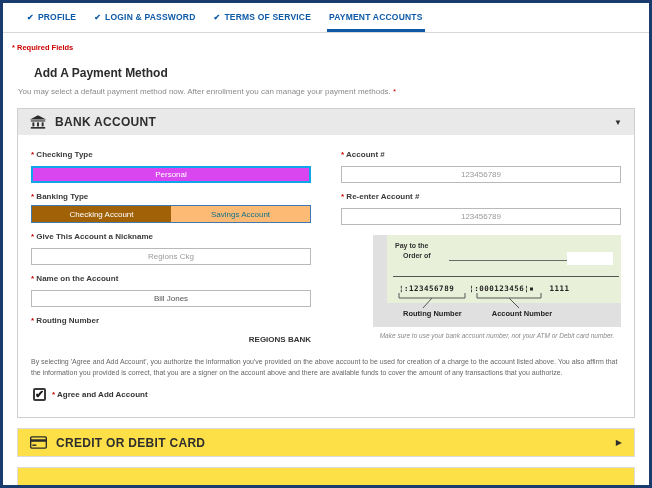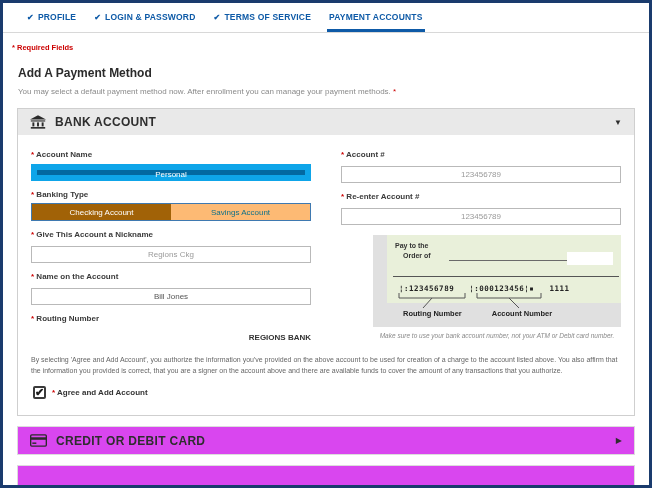--- a/index.html
+++ b/index.html
@@ -13,38 +13,38 @@
   }
   
   .tabbar { display:flex; align-items:flex-end; padding-left:22px; border-bottom:1px solid #d8d8d8; background:#fff; }
   .tab { display:flex; align-items:center; gap:4px; padding:9px 2px 7px; margin-right:14px;
          font-size:8.5px; font-weight:bold; color:#0e5aa7; letter-spacing:.2px; cursor:pointer;
          border-bottom:3px solid transparent; white-space:nowrap; }
   .tab.active { border-bottom-color:#0e5aa7; }
   .tab .chk { font-size:8px; color:#0e5aa7; }
   
   .required-note { color:#cc0000; font-size:7.5px; font-weight:bold; padding:10px 0 0 9px; }
-  .page-title { font-size:12px; font-weight:bold; color:#2b2b2b; padding:14px 0 0 15px; }
+  .page-title { font-size:12px; font-weight:bold; color:#2b2b2b; padding:14px 0 0 15px;margin-left:16px; }
   .page-subtitle { font-size:8px; color:#8a8a8a; padding:7px 0 0 15px; }
   .red { color:#cc0000; }
   
   .panel { margin:0 14px; border:1px solid #cfcfcf; background:#fff; }
   .panel.first { margin-top:12px; }
   .panel-header { display:flex; align-items:center; gap:9px; background:#e9e9e9; padding:0 12px; height:26px; cursor:pointer; }
   .panel-header .ph-label { font-size:12px; font-weight:bold; color:#2e2e2e; letter-spacing:.3px; flex:1; }
   .caret { font-size:8px; color:#2e2e2e; }
   .panel.collapsed { margin-top:10px; border-color:#dcdcdc; }
-  .panel.collapsed .panel-header { background:#d946ef; height:27px; }
+  .panel.collapsed .panel-header { background:#fde047; height:27px; }
   
   .panel-body { padding:12px 13px 12px 13px; }
   .cols { display:flex; gap:30px; }
   .col { flex:1; min-width:0; }
   .field-label { font-size:8px; font-weight:bold; color:#3a3a3a; margin:9px 0 4px; }
   .field-label:first-child { margin-top:3px; }
-  .btn-primary { background:#0369a1; color:#fff; border:6px solid #0ea5e9; width:100%; height:17px;
+  .btn-primary { background:#d946ef; color:#fff; border:2px solid #0ea5e9; width:100%; height:17px;
                  font-size:8px; font-family:inherit; cursor:pointer; }
   .btn-group { display:flex; width:100%; border:1px solid #3f79b0; }
   .btn-toggle { flex:1; height:16px; font-size:8px; font-family:inherit; cursor:pointer; border:none; }
   .btn-toggle.sel { background:#a16207; color:#fff; }
   .btn-toggle.unsel { background:#fdba74; color:#0f7189; }
   .txt-input { width:100%; height:17px; border:1px solid #b9b9b9; font-size:8px; font-family:inherit;
                padding:0 6px; color:#555; background:#fff;text-align:center; }
   .txt-input.ghost { color:#9a9a9a; }
   .bank-name { text-align:right; font-size:8px; font-weight:bold; color:#333; margin-top:10px; }
   
@@ -119,21 +119,21 @@
     <span class="ph-label">BANK ACCOUNT</span>
     <span class="caret">▼</span>
   </div>
 
   <div class="panel-body">
     <div class="cols">
 
       <div class="col">
         <div class="field-label">
           <span class="red">*</span>
-          <span>Account Name</span>
+          <span>Checking Type</span>
         </div>
         <button class="btn-primary">Personal</button>
 
         <div class="field-label">
           <span class="red">*</span>
           <span>Banking Type</span>
         </div>
         <div class="btn-group">
           <button class="btn-toggle sel">Checking Account</button>
           <button class="btn-toggle unsel">Savings Account</button>

